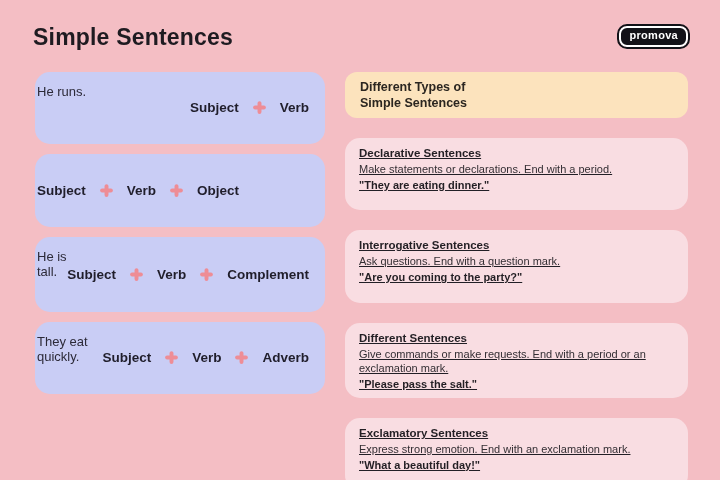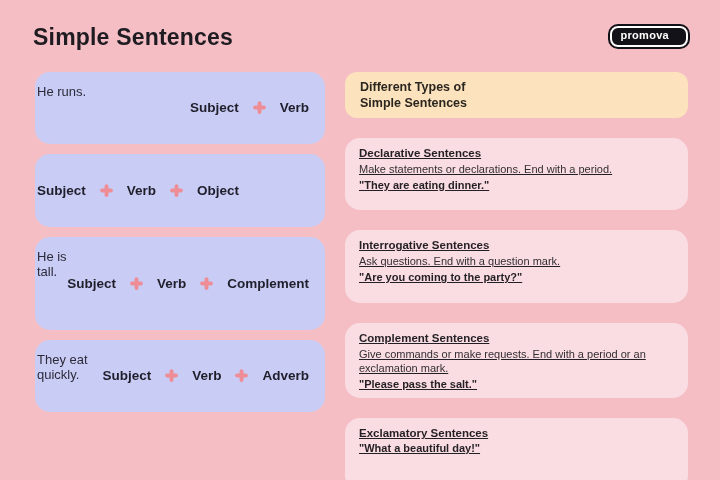--- a/index.html
+++ b/index.html
@@ -24,21 +24,21 @@
     display:flex;justify-content:space-between;align-items:flex-start;
     padding:24px 32px 0 33px;height:50px;
   }
   .page-title{
     font-size:23px;font-weight:800;letter-spacing:.2px;color:#1e1b21;
   }
   .brand-badge{
     margin-top:2px;
     background:#131218;color:#ffffff;
     border:2px solid #ffffff;outline:2px solid #131218;
-    border-radius:8px;padding:1px 17px 3px 8px;
+    border-radius:8px;padding:1px 8px 3px 8px;
     font-size:11px;font-weight:700;letter-spacing:.3px;line-height:1.2;
   }
 
   
   .columns{
     display:flex;gap:20px;margin:22px 32px 0 35px;
   }
   .col{display:flex;flex-direction:column;gap:10px;}
   .col-left{width:290px;}
   .col-right{width:343px;gap:20px;}
@@ -114,21 +114,21 @@
             <span class="part-label">Verb</span>
             <span class="plus-icon">
               <svg viewBox="0 0 20 20" width="15" height="15" aria-hidden="true">
                 <rect x="7.4" y="1.5" width="5.2" height="17" rx="2.6" fill="currentColor"></rect>
                 <rect x="1.5" y="7.4" width="17" height="5.2" rx="2.6" fill="currentColor"></rect>
               </svg>
             </span>
             <span class="part-label">Object</span>
           </div>
         </div>
-        <div class="example-card" style="height: 93px;">
+        <div class="example-card" style="height: 75px;">
           <div class="sentence">He is tall.</div>
           <div class="parts-row">
             <span class="part-label">Subject</span>
             <span class="plus-icon">
               <svg viewBox="0 0 20 20" width="15" height="15" aria-hidden="true">
                 <rect x="7.4" y="1.5" width="5.2" height="17" rx="2.6" fill="currentColor"></rect>
                 <rect x="1.5" y="7.4" width="17" height="5.2" rx="2.6" fill="currentColor"></rect>
               </svg>
             </span>
             <span class="part-label">Verb</span>
@@ -173,24 +173,25 @@
           <div class="type-title">Declarative Sentences</div>
           <div class="type-desc">Make statements or declarations. End with a period.</div>
           <div class="type-example">"They are eating dinner."</div>
         </div>
         <div class="type-card" style="height: 73px;">
           <div class="type-title">Interrogative Sentences</div>
           <div class="type-desc">Ask questions. End with a question mark.</div>
           <div class="type-example">"Are you coming to the party?"</div>
         </div>
         <div class="type-card" style="height: 75px;">
-          <div class="type-title">Complement Sentences</div>
+          <div class="type-title">Different Sentences</div>
           <div class="type-desc">Give commands or make requests. End with a period or an exclamation mark.</div>
           <div class="type-example">"Please pass the salt."</div>
         </div>
         <div class="type-card" style="height: 72px;">
           <div class="type-title">Exclamatory Sentences</div>
+          <div class="type-desc">Express strong emotion. End with an exclamation mark.</div>
           <div class="type-example">"What a beautiful day!"</div>
         </div>
       </section>
 
   </div>
 </div>
 
 </body></html>

